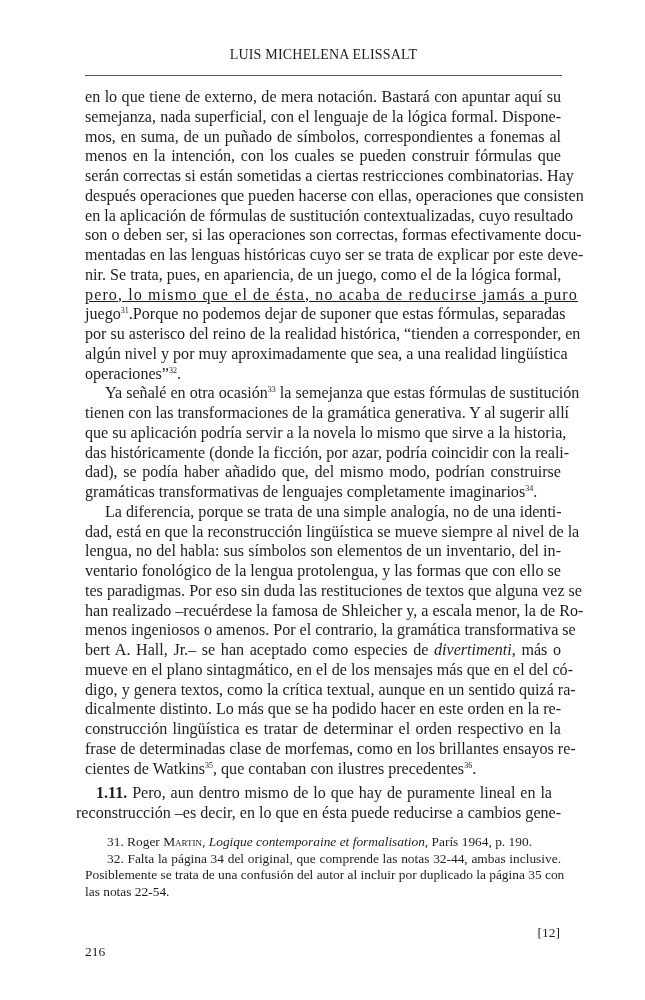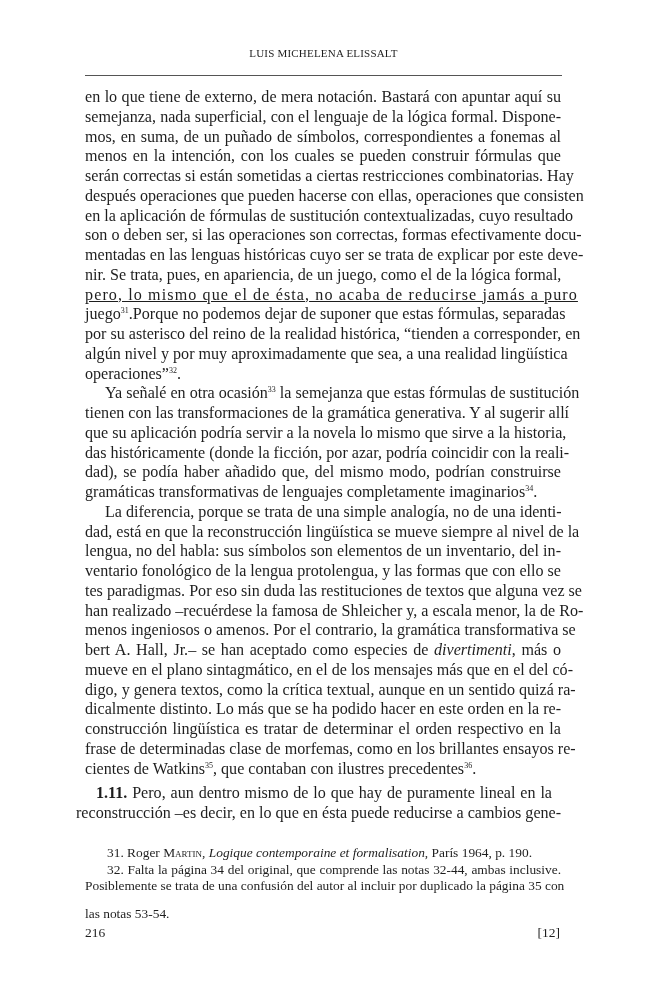--- a/index.html
+++ b/index.html
@@ -1,40 +1,40 @@
 <!DOCTYPE html>
 <html><head>
 <meta charset="utf-8">
 <style>
   html, body { margin: 0; padding: 0; background: #ffffff; }
   body { width: 645px; height: 1000px; position: relative; overflow: hidden;
          font-family: "Liberation Serif", "DejaVu Serif", serif; color: #1e1e1e; }
   .page { position: absolute; left: 0; top: 0; width: 645px; height: 1000px; }
   .running-head { position: absolute; left: 85px; width: 477px; top: 47px;
-                  text-align: center; font-size: 11px; letter-spacing: 0.2px; }
+                  text-align: center; font-size: 14px; letter-spacing: 0.2px; }
   .head-rule { position: absolute; left: 85px; width: 477px; top: 75px; height: 0;
                border-top: 1.3px solid #555; }
   .body { position: absolute; left: 85px; width: 476px; top: 87px;
           font-size: 16.1px; line-height: 19.75px; text-align: justify; }
   .body p { margin: 0; hyphens: manual; }
   .line { display: block; text-align: justify; text-align-last: justify; white-space: nowrap; }
   .line.last { text-align-last: left; }
   .line.wide { letter-spacing: 1.1px; text-decoration: underline; }
   sup { font-size: 8px; vertical-align: 6px; line-height: 0; }
   .section { position: absolute; left: 76px; width: 476px; top: 783px;
              font-size: 16.1px; line-height: 19.75px; }
   .secnum { font-weight: bold; }
   .footnotes { position: absolute; left: 85px; width: 476px; top: 834px;
                font-size: 13.4px; line-height: 16.6px; }
   .fn-line { display: block; white-space: nowrap; text-align: justify; text-align-last: justify; }
   .fn-line.first { padding-left: 22px; }
-  .fn-line.last { text-align-last: left; margin-top: 11px; }
+  .fn-line.last { text-align-last: left; }
   .smallcaps { font-variant: small-caps; }
   em { font-style: italic; }
-  .page-number { position: absolute; left: 85px; top: 925px; font-size: 13.5px; }
+  .page-number { position: absolute; left: 85px; top: 944px; font-size: 13.5px; }
   .page-ref { position: absolute; right: 85px; top: 925px; font-size: 13.5px; }
 </style>
 </head>
 <body>
 
 <div class="page">
 
   <div class="running-head">LUIS MICHELENA ELISSALT</div>
   <div class="head-rule"></div>
 
@@ -86,18 +86,18 @@
 
   <div class="section">
     <span class="line" style="padding-left:20px"><span class="secnum">1.11.</span><span> Pero, aun dentro mismo de lo que hay de puramente lineal en la</span></span>
     <span class="line">reconstrucción –es decir, en lo que en ésta puede reducirse a cambios gene-</span>
   </div>
 
   <div class="footnotes">
     <span class="fn-line first last"><span>31.</span><span> Roger </span><span class="smallcaps">Martin</span>, <em>Logique contemporaine et formalisation</em><span>, París 1964, p. 190.</span></span>
     <span class="fn-line first"><span>32.</span><span> Falta la página 34 del original, que comprende las notas 32-44, ambas inclusive.</span></span>
     <span class="fn-line">Posiblemente se trata de una confusión del autor al incluir por duplicado la página 35 con</span>
-    <span class="fn-line last">las notas 53-54.</span>
+    <span class="fn-line last">las notas 22-54.</span>
   </div>
 
   <div class="page-number">216</div>
   <div class="page-ref">[12]</div>
 </div>
 
 </body></html>

